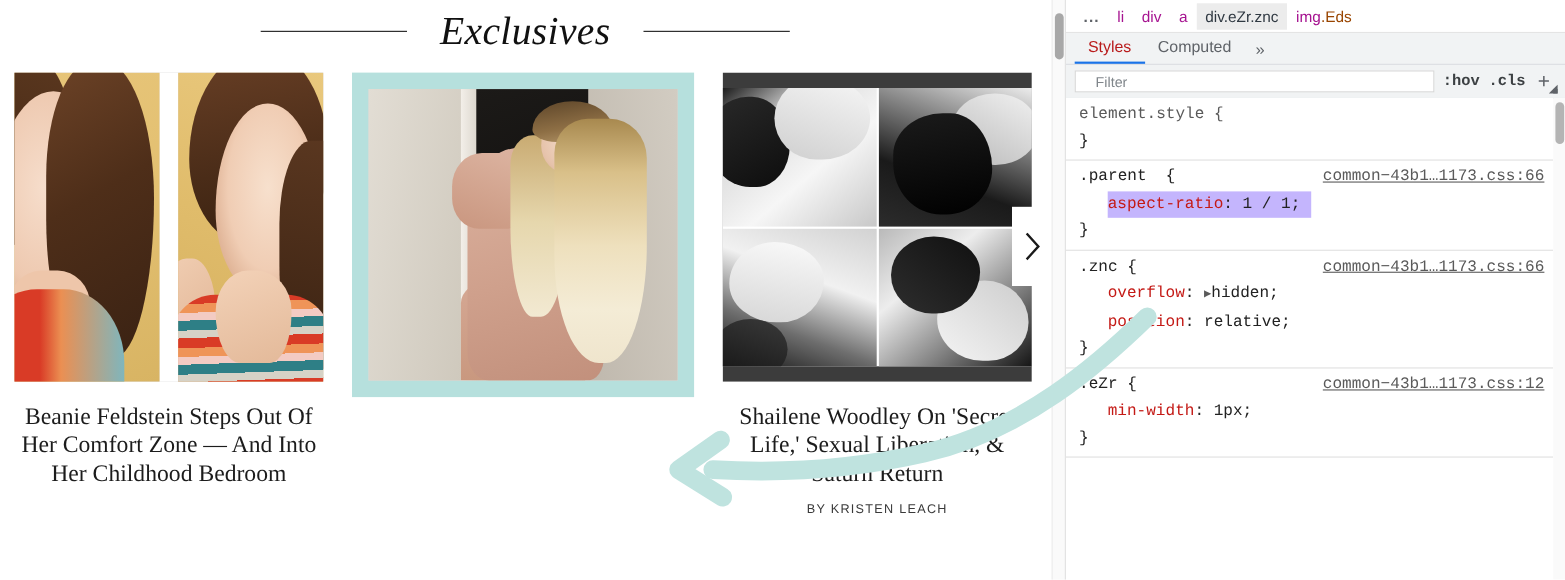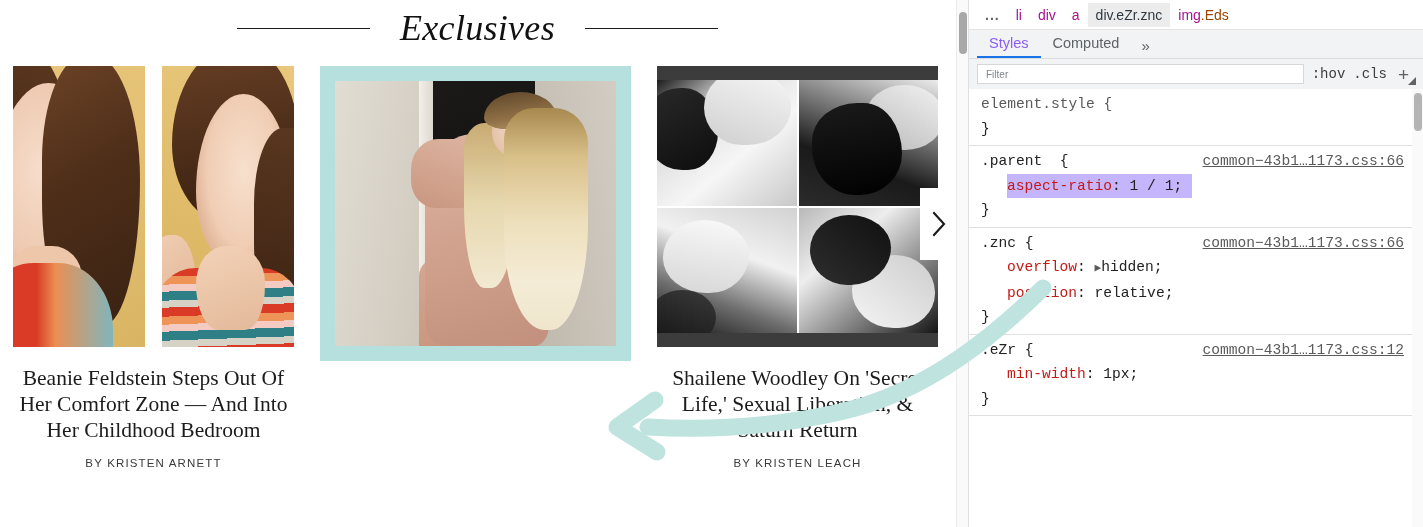--- a/index.html
+++ b/index.html
@@ -265,38 +265,38 @@
   
   .dt-tabs {
     height: 28px; display:flex; align-items:flex-end;
     background:#f1f3f4; border-bottom:1px solid #dadce0;
     padding-left: 8px;
   }
   .dt-tab {
     padding: 4px 12px 5px 12px; font-size: 14.5px; color:#5f6368;
     border-bottom: 2px solid transparent; cursor: pointer;
   }
-  .dt-tab.active { color:#8b5cf6; border-bottom-color:#1a73e8; }
+  .dt-tab.active { color:#b91c1c; border-bottom-color:#1a73e8; }
   .dt-more { padding: 4px 10px; font-size: 15px; color:#5f6368; cursor:pointer; }
 
   
   .filter-bar {
     height: 30px; display:flex; align-items:center;
     background:#f1f3f4; border-bottom:1px solid #dadce0;
     padding: 0 6px 0 8px; gap: 8px;
   }
   .filter-input {
     flex: 1; height: 20px; background:#ffffff;
     border: 1px solid #d7d7d7; box-sizing:border-box;
-    font-size: 10px; color:#5f6368; padding: 0 8px;
+    font-size: 13px; color:#5f6368; padding: 0 18px;
     font-family:"Liberation Sans", sans-serif;
     outline:none;
   }
   .filter-input::placeholder { color:#80868b; }
-  .pill { font-family:"Liberation Mono", monospace; font-size:14px; color:#3c4043; cursor:pointer; font-weight:normal; }
+  .pill { font-family:"Liberation Mono", monospace; font-size:14px; color:#3c4043; cursor:pointer; font-weight:bold; }
   .plus-btn { position:relative; font-size:19px; color:#5f6368; cursor:pointer; padding: 0 9px 0 3px; line-height:1; }
   .plus-btn .caret {
     position:absolute; right:2px; bottom:-1px;
     width:0; height:0; border-left:4px solid transparent; border-top:4px solid transparent;
     border-right:4px solid #5f6368; border-bottom:4px solid #5f6368;
   }
 
   
   .rules {
     position:absolute; left:0; right:12px; top:89px; bottom:0;
@@ -369,21 +369,20 @@
                 <div class="hair-b2"></div>
                 <div class="arm-b"></div>
                 <div class="shirt-b"></div>
                 <div class="hand-b"></div>
               </div>
             </div>
           </div>
         </div>
         <div class="cap">
           <div class="cap-title">Beanie Feldstein Steps Out Of Her Comfort Zone — And Into Her Childhood Bedroom</div>
-          <div class="cap-by">BY KRISTEN ARNETT</div>
         </div>
       </div>
 
       <div class="card highlight">
         <div class="thumb-wrap">
           <div class="thumb">
             <div class="ph2">
               <div class="wall"></div>
               <div class="doorframe"></div>
               <div class="dark"></div>

